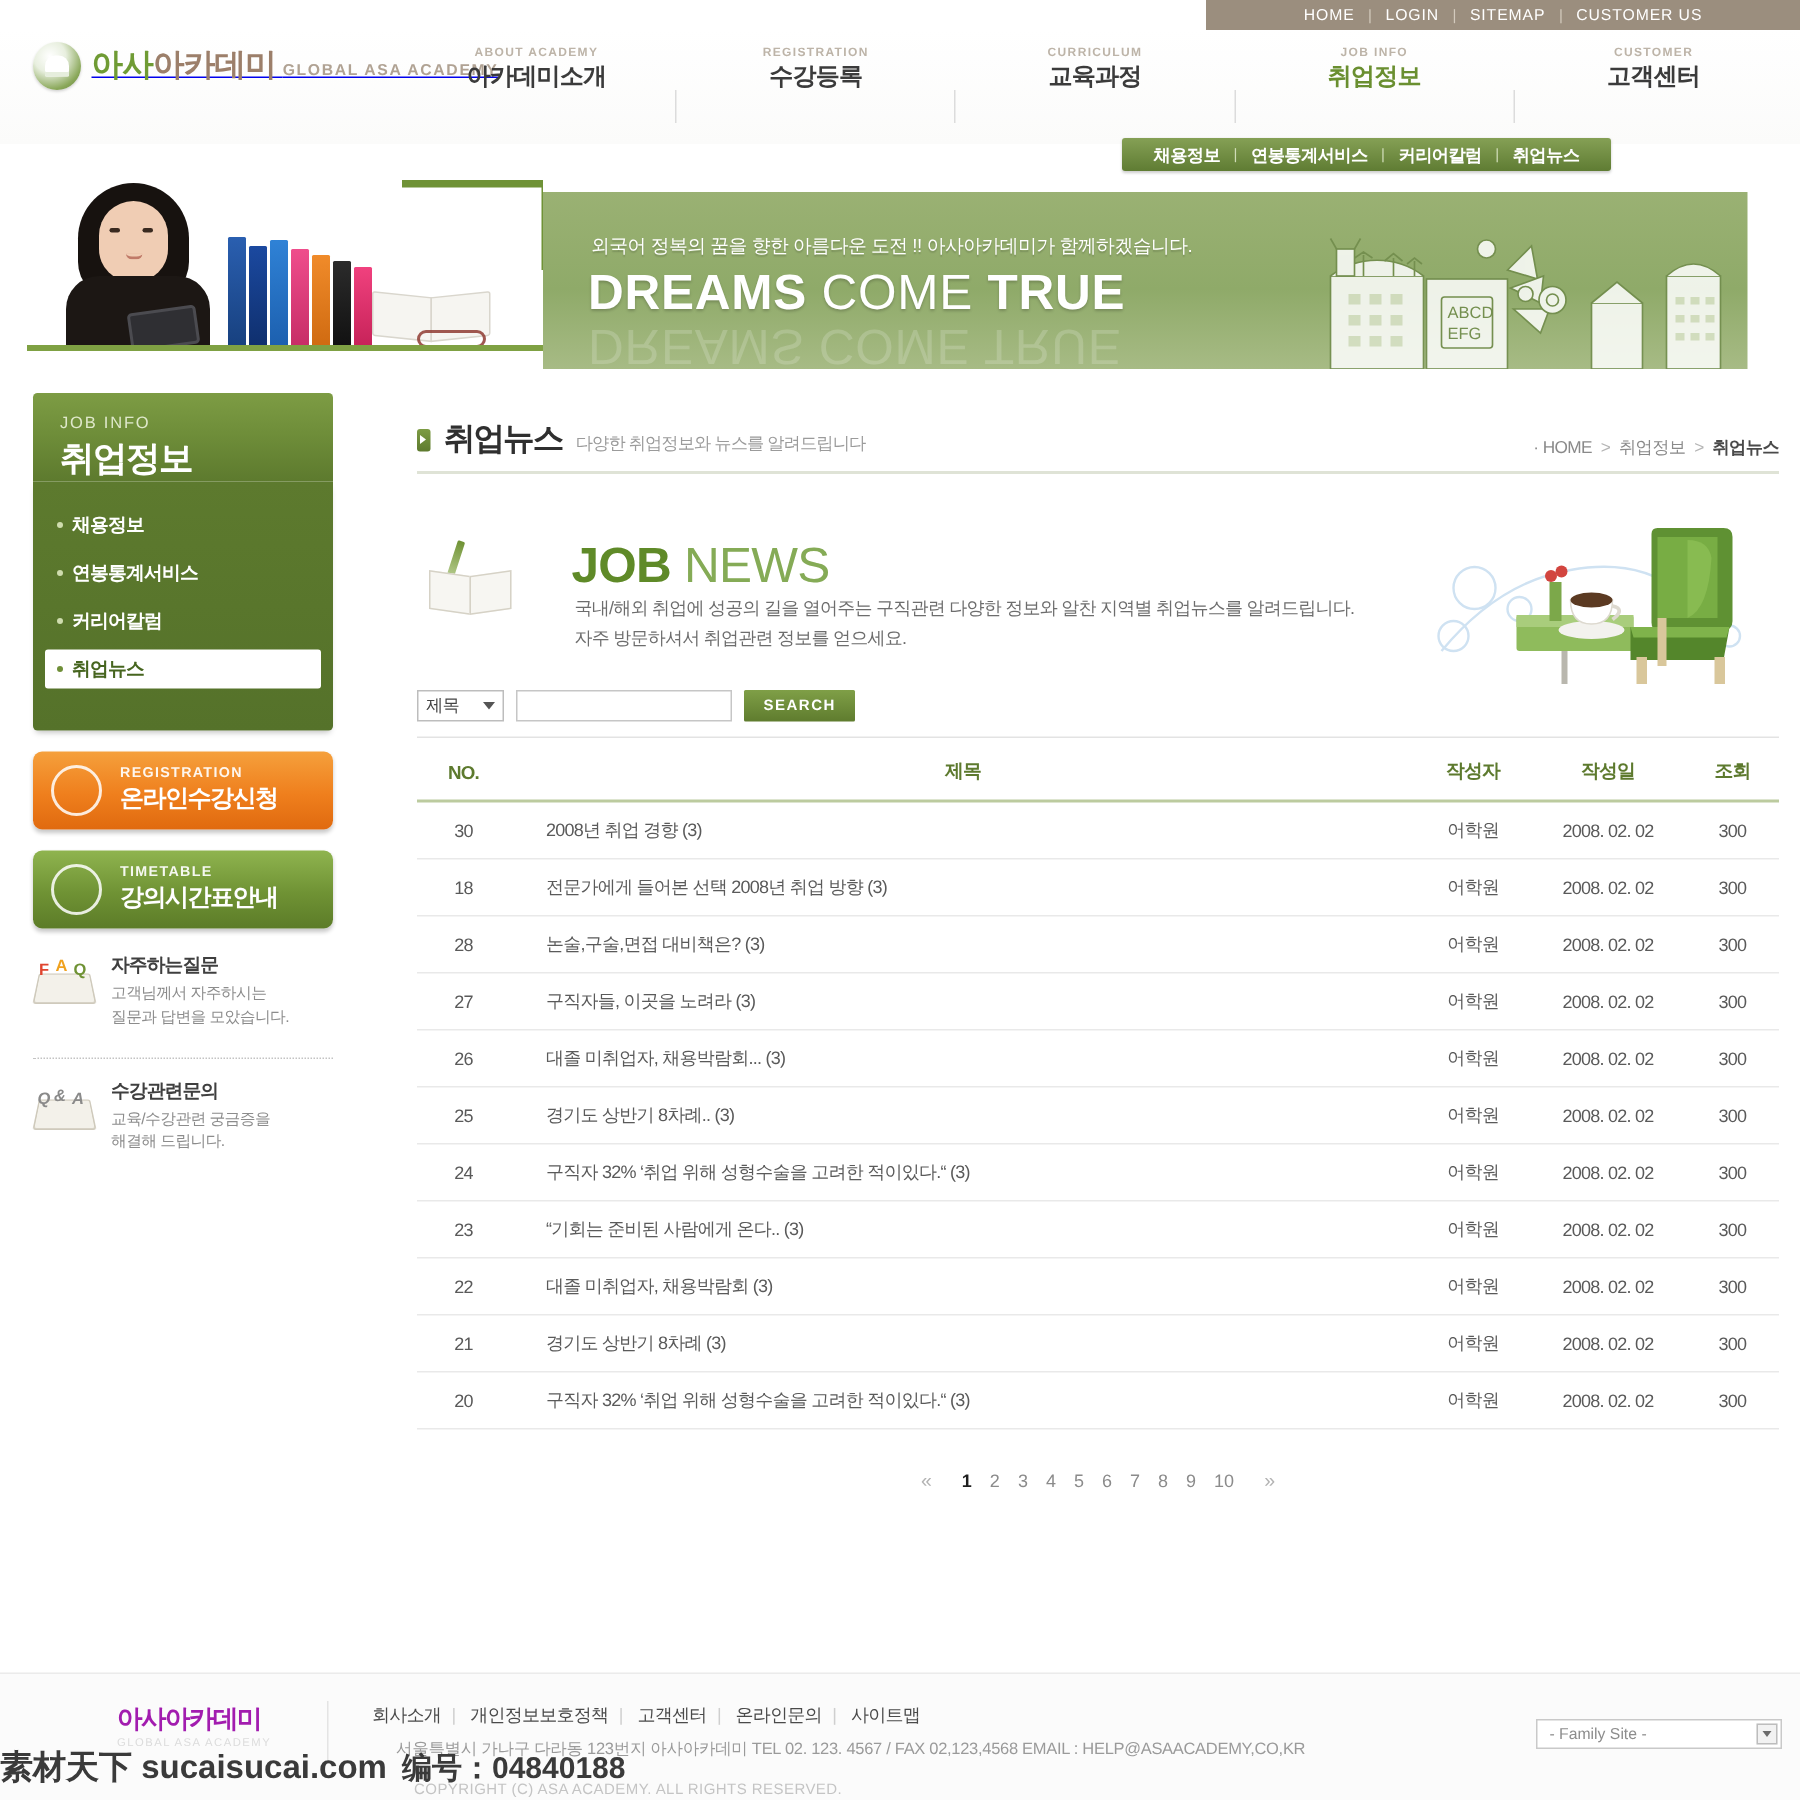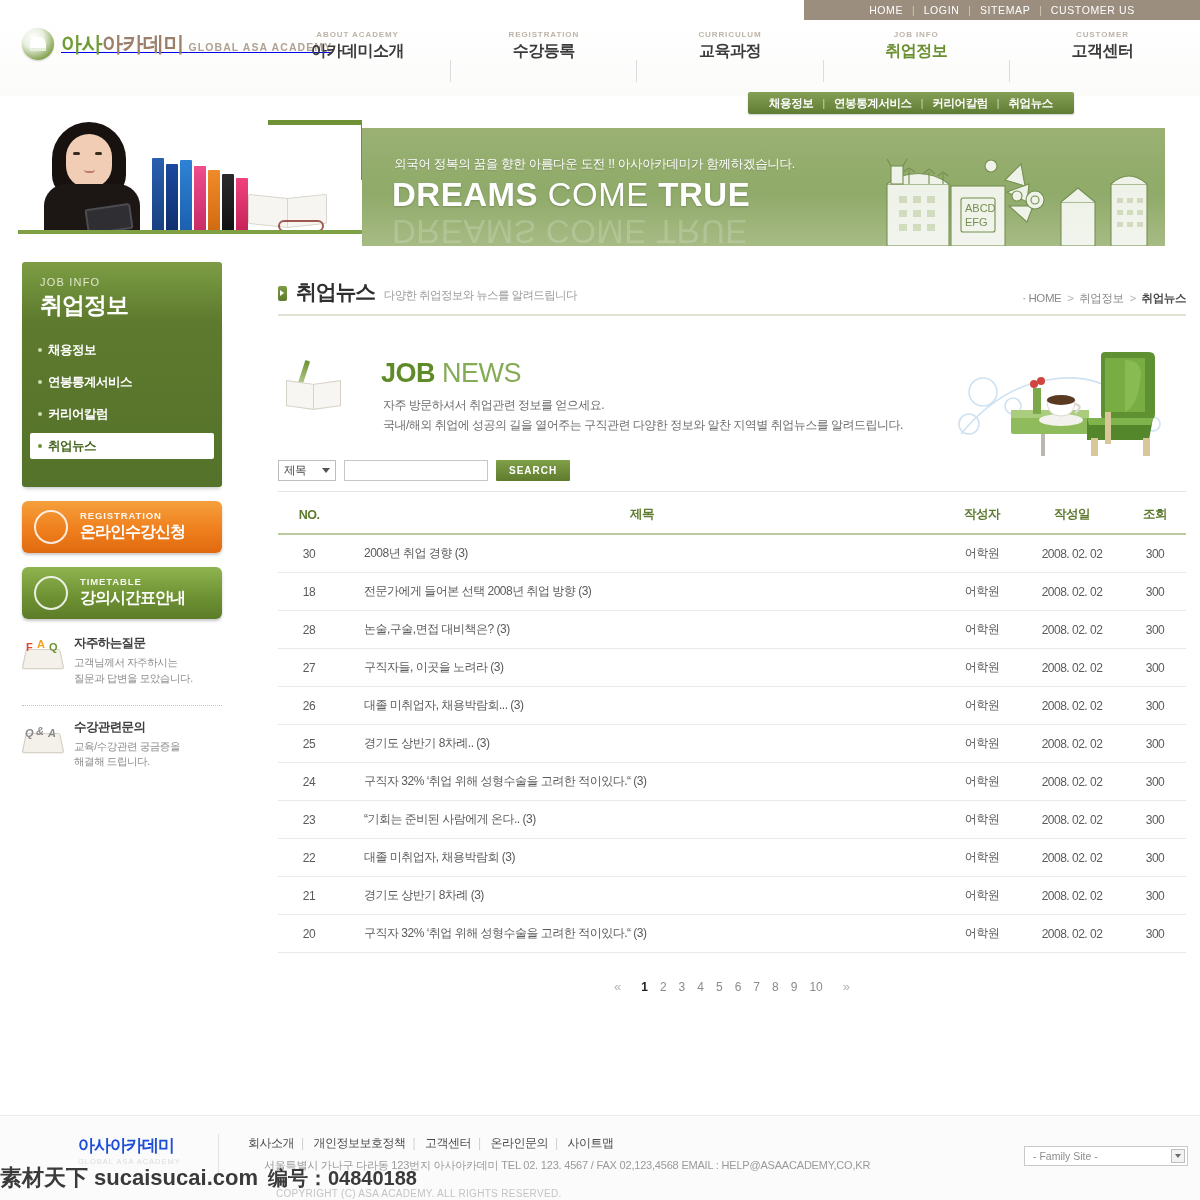--- a/index.html
+++ b/index.html
@@ -162,21 +162,21 @@
                       border:1px solid #d6d2c6; }
   .jn-icon .book .p.l { left:0; transform: skewY(8deg); }
   .jn-icon .book .p.r { left:27px; transform: skewY(-8deg); }
   .jn-icon .pen { position:absolute; left:14px; top:0; width:5px; height:34px;
                   background: linear-gradient(#6f9234,#cfe0ae); transform: rotate(18deg); border-radius:1px; }
   .jn-icon .fig { position:absolute; bottom:0; width:14px; }
   .jn-icon .fig .h { width:11px; height:11px; border-radius:50%; margin:0 auto; }
   .jn-icon .fig .b { width:14px; height:24px; border-radius:6px 6px 2px 2px; margin-top:-1px; }
   .jn-icon .fig.blue { left:30px; } .jn-icon .fig.blue .h { background:#4b77c8; } .jn-icon .fig.blue .b { background:#4b77c8; }
   .jn-icon .fig.orange { left:46px; } .jn-icon .fig.orange .h { background:#ef8a33; } .jn-icon .fig.orange .b { background:#ef8a33; }
-  .jn-title { position: absolute; left: 103px; top: 12px; font-size: 27px; letter-spacing: -0.5px; }
+  .jn-title { position: absolute; left: 103px; top: 12px; font-size: 33px; letter-spacing: -0.5px; }
   .jn-title b { color: #5f8a28; font-weight: 700; }
   .jn-title span { color: #85ab56; font-weight: 400; }
   .jn-desc { position: absolute; left: 105px; top: 50px; font-size: 12px; color: #6d6d6d;
              line-height: 1.65; letter-spacing: -0.5px; }
   .jn-chair { position: absolute; right: 6px; top: 2px; width: 225px; height: 108px; }
 
   .searchbar { display: flex; align-items: center; gap: 8px; margin-top: 4px; padding-bottom: 10px;
                border-bottom: 1px solid #e3e3e3; }
   .sel { width: 58px; height: 21px; border: 1px solid #bdbdbd; background: #fff;
          font-size: 11.5px; color: #444; display: flex; align-items: center;
@@ -200,21 +200,21 @@
 
   .pager { display: flex; align-items: center; justify-content: center; gap: 0; margin-top: 26px; }
   .pager a { font-size: 12px; color: #8b8b8b; text-decoration: none; padding: 0 6px; }
   .pager a.cur { color: #1f1f1f; font-weight: 700; }
   .pager a.arrow { color: #b3b3b3; font-size: 13px; padding: 0 14px; }
 
   
   .footer { position: absolute; left: 0; top: 1115px; width: 1200px; height: 85px;
             background: #fbfbfb; border-top: 1px solid #ebebeb; }
   .f-logo { position: absolute; left: 78px; top: 18px; text-align: left; }
-  .f-logo .kr { font-size: 17px; color: #1d4ed8; font-weight: 700; letter-spacing: -1px; }
+  .f-logo .kr { font-size: 17px; color: #a21caf; font-weight: 700; letter-spacing: -1px; }
   .f-logo .en { font-size: 7.5px; color: #dcdcdc; letter-spacing: 1px; }
   .f-div { position: absolute; left: 218px; top: 18px; width: 1px; height: 42px; background: #e4e4e4; }
   .f-links { position: absolute; left: 248px; top: 19px; font-size: 12px; color: #4a4a4a;
              letter-spacing: -0.5px; }
   .f-links a { color: #4a4a4a; text-decoration: none; padding: 0 7px; }
   .f-links a:first-child { padding-left: 0; }
   .f-links .sep { color: #cfcfcf; }
   .f-addr { position: absolute; left: 264px; top: 42px; font-size: 11px; color: #9a9a9a;
             letter-spacing: -0.2px; }
   .f-copy { position: absolute; left: 248px; top: 72px; font-size: 10px; color: #c4c4c4; letter-spacing: .3px; margin-left: 28px; }
@@ -456,22 +456,22 @@
         <span class="pen"></span>
         <span class="book">
             <span class="p l"></span>
             <span class="p r"></span>
           </span>
         <span class="fig blue"><span class="h"></span><span class="b"></span></span>
         <span class="fig orange"><span class="h"></span><span class="b"></span></span>
       </div>
       <div class="jn-title"><b>JOB</b><span> NEWS</span></div>
       <div class="jn-desc">
+        <div>국내/해외 취업에 성공의 길을 열어주는 구직관련 다양한 정보와 알찬 지역별 취업뉴스를 알려드립니다.</div>
         <div>자주 방문하셔서 취업관련 정보를 얻으세요.</div>
-        <div>국내/해외 취업에 성공의 길을 열어주는 구직관련 다양한 정보와 알찬 지역별 취업뉴스를 알려드립니다.</div>
       </div>
       <svg class="jn-chair" viewBox="0 0 225 108">
         <g fill="none" stroke="#cfe2f2" stroke-width="1.6">
           <circle cx="28" cy="44" r="14"></circle>
             <circle cx="58" cy="58" r="8"></circle>
           <circle cx="14" cy="76" r="10"></circle>
             <circle cx="186" cy="46" r="12"></circle>
           <circle cx="198" cy="76" r="7"></circle>
           <path d="M6 86 q38 -46 86 -54 q44 -8 72 14"></path>
         </g>

